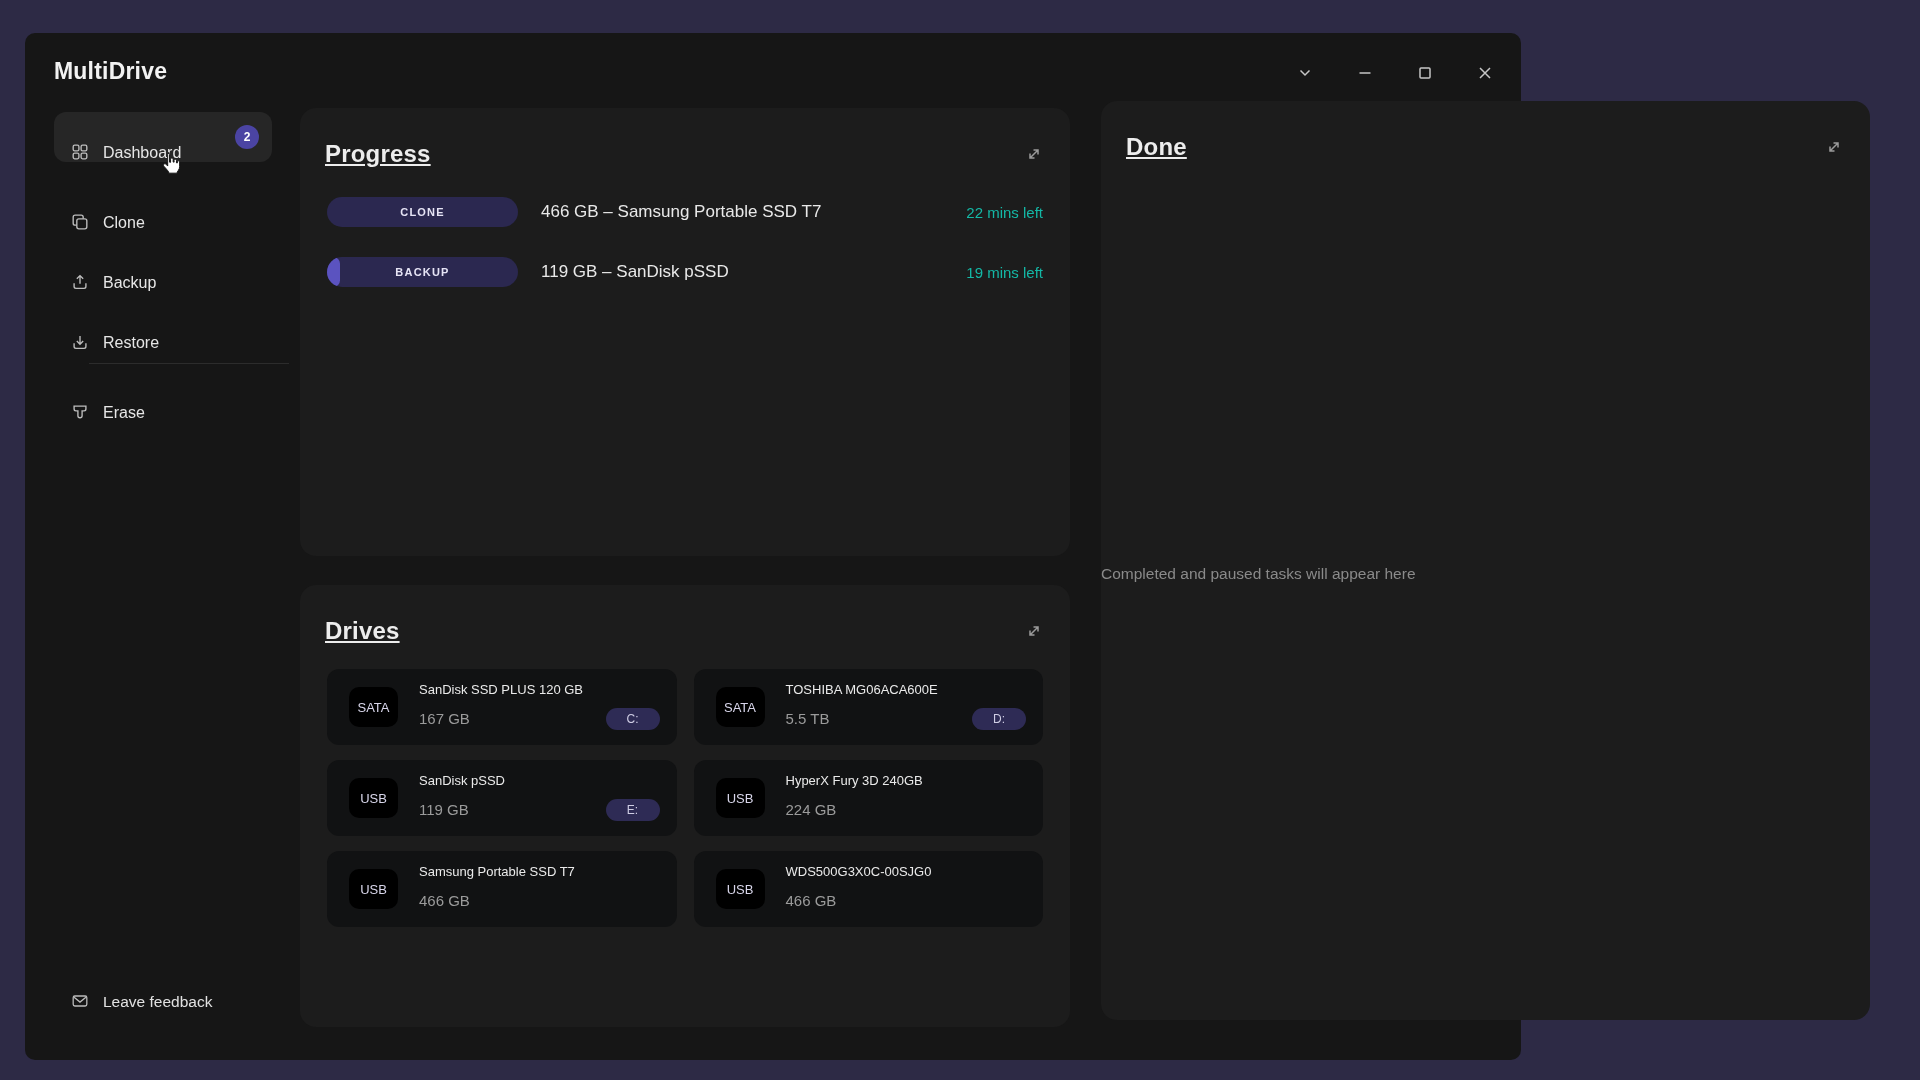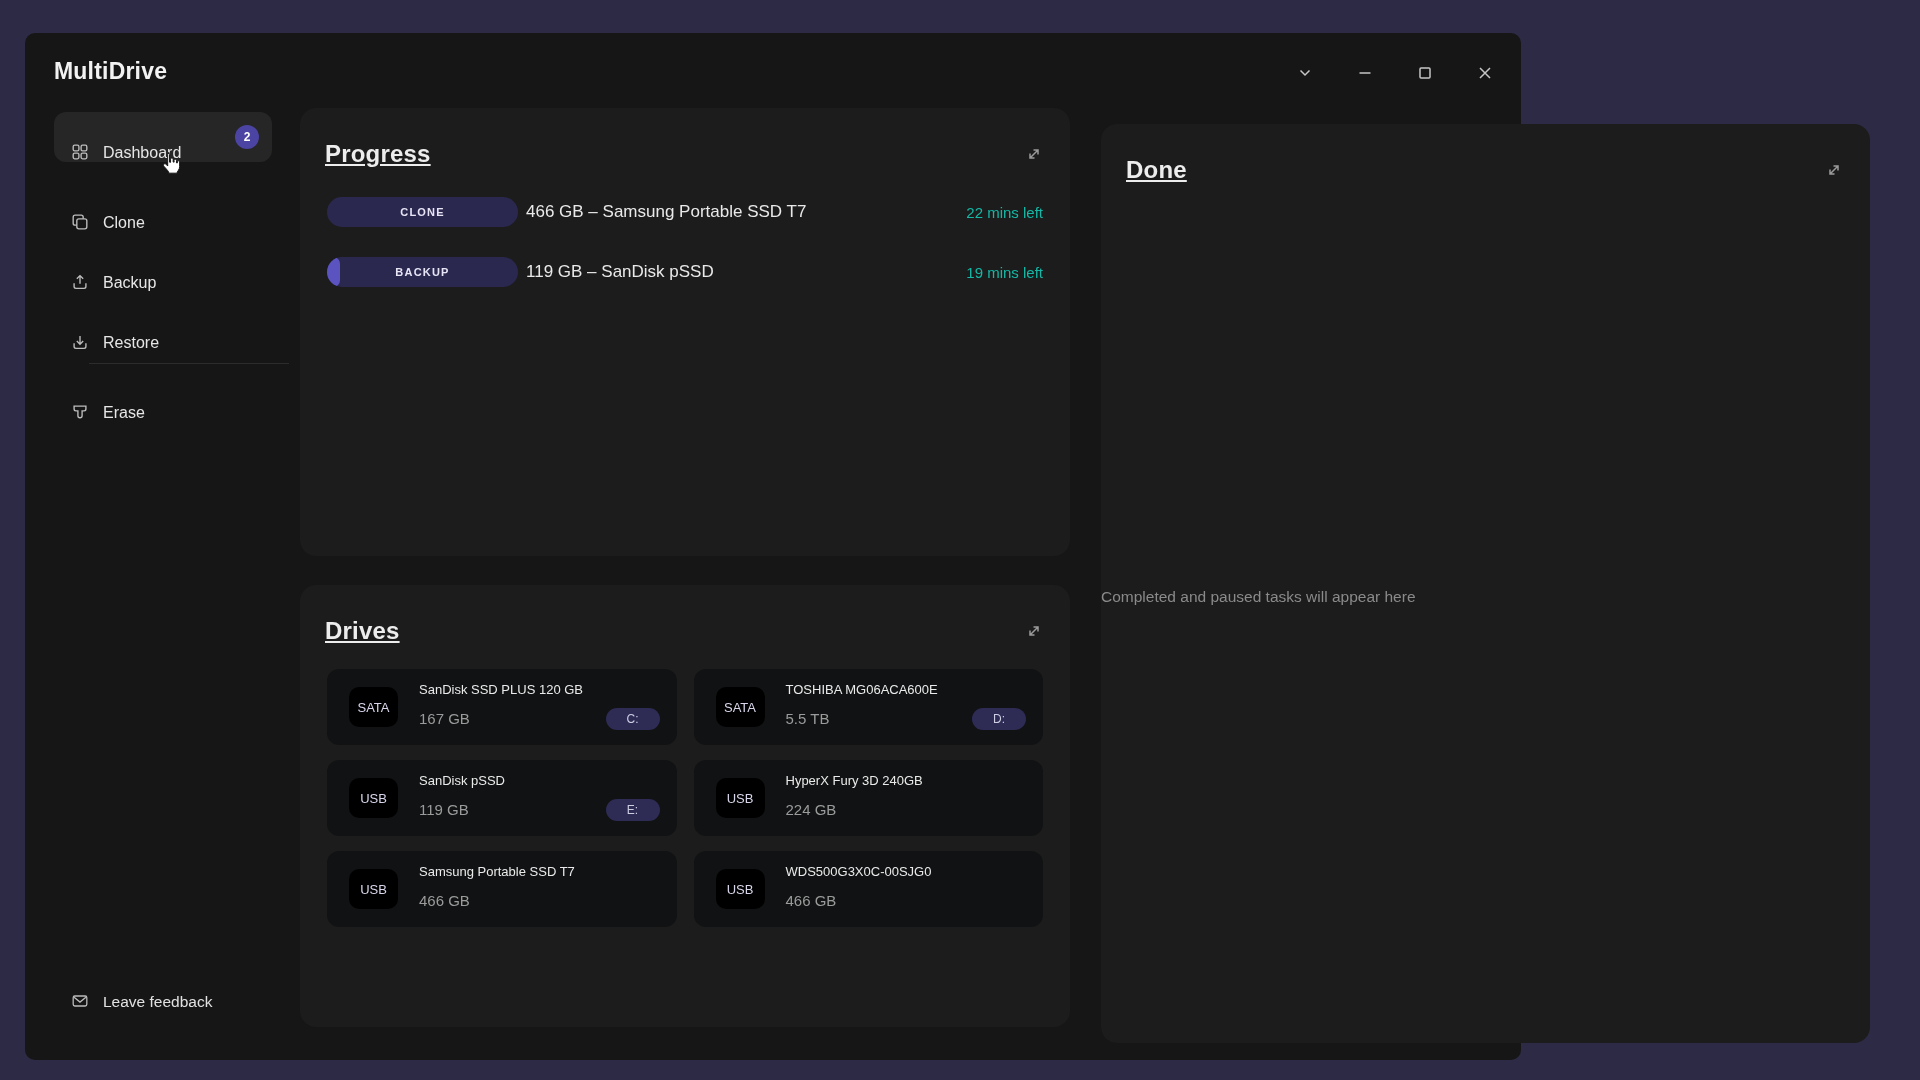--- a/index.html
+++ b/index.html
@@ -32,38 +32,38 @@
   .feedback { position:absolute; left:45px; top:958px; display:flex; align-items:flex-end;
               cursor:pointer; }
   .feedback .icon { width:20px; height:20px; margin-right:13px; }
   .feedback .icon svg { stroke:#bdbdbd; stroke-width:1.4; fill:none; }
   .feedback .label { font-size:15.5px; color:#e2e2e2; }
 
   
   .panel { position:absolute; background:#1c1c1c; border-radius:16px; }
   #progress-panel { left:275px; top:75px; width:770px; height:448px; }
   #drives-panel  { left:275px; top:552px; width:770px; height:442px; }
-  #done-panel    { left:1076px; top:91px; width:769px; height:919px; }
+  #done-panel    { left:1076px; top:68px; width:769px; height:919px; }
   .panel-title { position:absolute; left:25px; top:32px; font-size:24px; font-weight:600;
                  color:#ededed; letter-spacing:.2px;text-decoration:underline; }
   .expand-btn { position:absolute; right:25px; top:36px; width:22px; height:22px;
                 background:none; border:none; cursor:pointer; padding:0; }
   .expand-btn svg { stroke:#9a9a9a; stroke-width:1.5; fill:none; }
 
   
   .task-row { position:absolute; left:27px; right:27px; height:30px; display:flex;
               align-items:center; }
   .task-pill { position:relative; width:191px; height:30px; border-radius:15px;
                background:#2b2850; overflow:hidden; flex:0 0 auto; }
   .pill-fill { position:absolute; left:0; top:0; bottom:0; background:#5b53c0;
                border-radius:15px; }
   .task-type { position:absolute; inset:0; display:flex; align-items:center;
                justify-content:center; font-size:11px; font-weight:700;
                letter-spacing:1.2px; color:#e6e4f5; }
-  .task-label { flex:1; padding-left:8px; font-size:17px; color:#e9e9e9; }
+  .task-label { flex:1; padding-left:23px; font-size:17px; color:#e9e9e9; }
   .task-time { font-size:15px; color:#14b8a6; }
 
   
   .drives-grid { position:absolute; left:27px; top:84px; width:716px; display:grid;
                  grid-template-columns:1fr 1fr; column-gap:17px; row-gap:15px; }
   .drive-card { position:relative; height:76px; background:#111213; border-radius:12px;
                 cursor:pointer; }
   .bus-badge { position:absolute; left:22px; top:18px; width:49px; height:40px;
                border-radius:10px; background:#000000; display:flex; align-items:center;
                justify-content:center; font-size:13px; color:#d8d6ea; }

